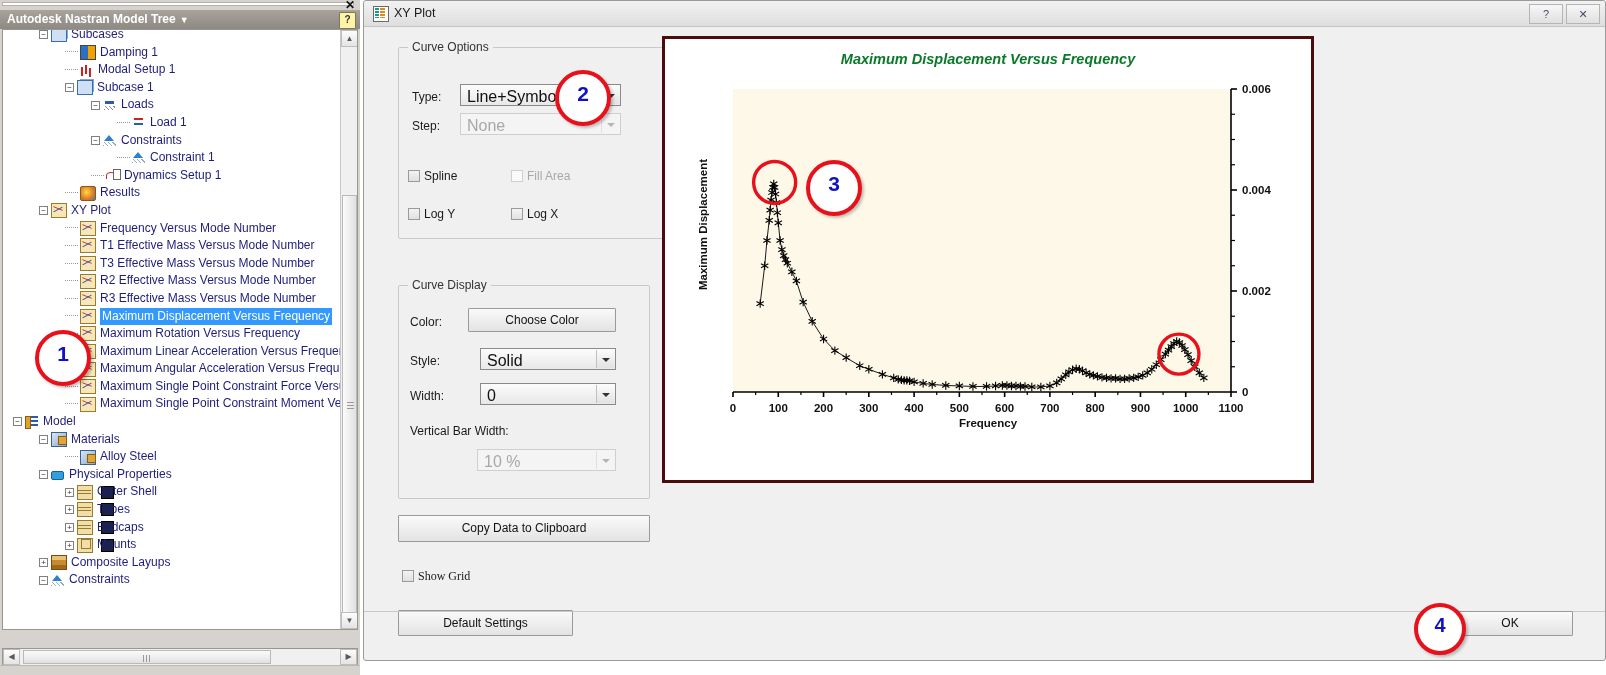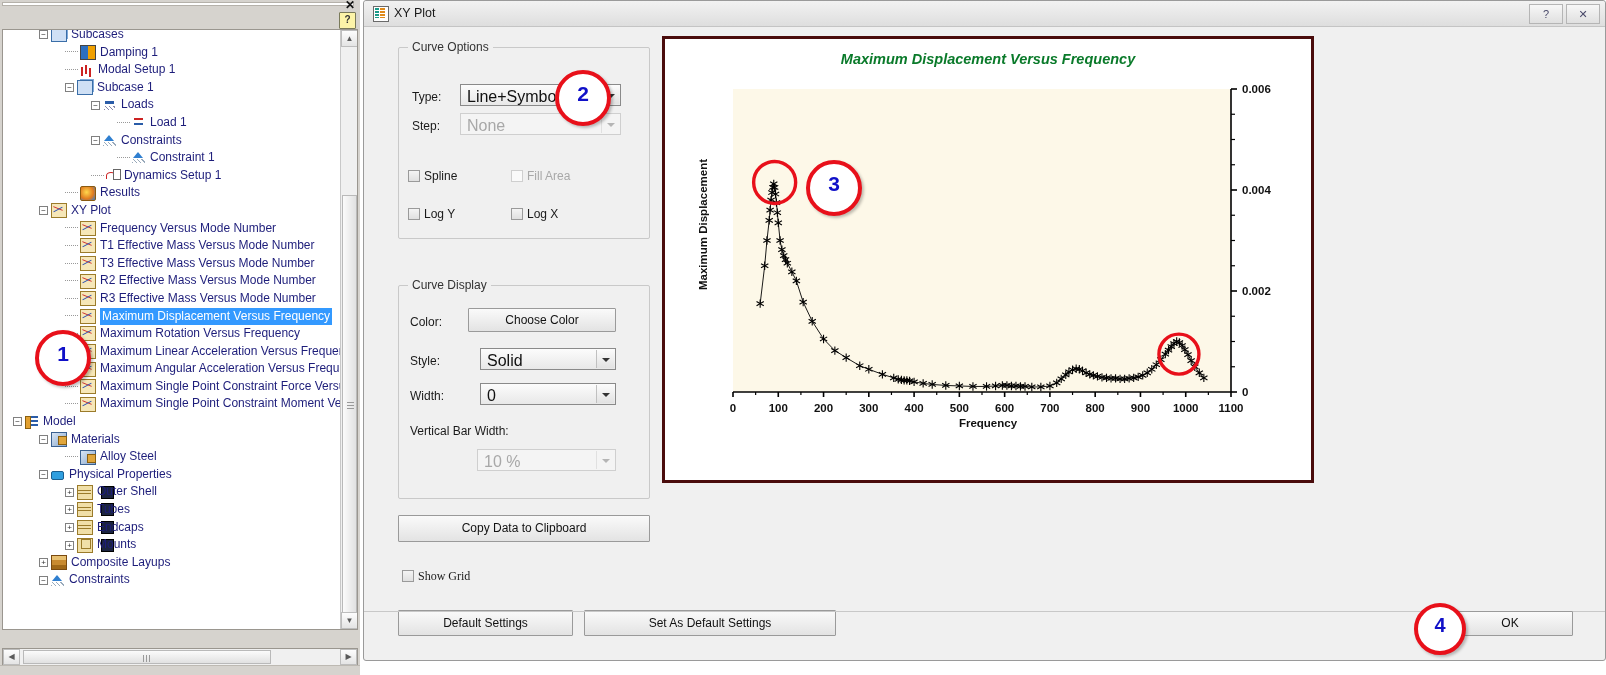--- a/index.html
+++ b/index.html
@@ -126,20 +126,23 @@
       color:#1010c8;font-weight:bold;text-align:center;box-shadow:2px 2px 3px rgba(0,0,0,.25);z-index:40;}
 </style>
 </head>
 <body>
 
 <div id="tree-panel">
   <div class="top-strip">
     <div class="line"></div>
     <div class="top-close">✕</div>
   </div>
+  <div class="tree-title">
+    <span>Autodesk Nastran Model Tree</span><span class="caret">▼</span>
+  </div>
   <div class="help-btn">?</div>
 
   <div class="tree-body">
     <div class="tree-clip">
       <div class="tree-list" id="tree-list">
           <div class="node"><span class="ind" style="width: 36px;"></span><span class="exp">−</span><span class="ic ic-sub"></span><span class="lbl">Subcases</span></div>
           <div class="node"><span class="ind" style="width: 62px;"></span><span class="dots"></span><span class="ic ic-damp"></span><span class="lbl">Damping 1</span></div>
           <div class="node"><span class="ind" style="width: 62px;"></span><span class="dots"></span><span class="ic ic-modal"></span><span class="lbl">Modal Setup 1</span></div>
           <div class="node"><span class="ind" style="width: 62px;"></span><span class="exp">−</span><span class="ic ic-sub"></span><span class="lbl">Subcase 1</span></div>
           <div class="node"><span class="ind" style="width: 88px;"></span><span class="exp">−</span><span class="ic ic-load"></span><span class="lbl">Loads</span></div>
@@ -190,21 +193,21 @@
 </div>
 
 <div id="dialog">
   <div class="dlg-title">
     <span class="tic"></span>
     <span class="ttxt">XY Plot</span>
     <div class="tbtn help">?</div>
     <div class="tbtn close">✕</div>
   </div>
 
-  <div class="gb" style="left:34px;top:46px;width:250px;height:190px;">
+  <div class="gb" style="left:34px;top:46px;width:250px;height:190px;padding-left:16px;">
     <span class="cap">Curve Options</span>
   </div>
   <span class="lbl" style="left:48px;top:89px;">Type:</span>
   <div class="combo" style="left:96px;top:83px;width:161px;">
     <span class="val">Line+Symbol</span>
     <span class="arw"></span>
   </div>
   <span class="lbl" style="left:48px;top:118px;">Step:</span>
   <div class="combo dis" style="left:96px;top:112px;width:161px;">
     <span class="val">None</span>
@@ -242,21 +245,20 @@
   <div class="combo dis" style="left:113px;top:448px;width:139px;">
     <span class="val">10 %</span>
     <span class="arw"></span>
   </div>
 
   <div class="btn" style="left:34px;top:514px;width:252px;height:27px;line-height:25px;">Copy Data to Clipboard</div>
   <div class="cbx" style="left:38px;top:568px;font-family:Liberation Serif, serif;">
     <span class="box"></span><span>Show Grid</span>
   </div>
   <div class="btn" style="left:34px;top:609px;width:175px;height:26px;line-height:24px;">Default Settings</div>
-  <div class="btn" style="left:220px;top:609px;width:252px;height:26px;line-height:24px;">Set As Default Settings</div>
   <div class="dlg-sep"></div>
   <div class="btn" style="left:1083px;top:610px;width:126px;height:25px;line-height:23px;">OK</div>
 
   <div id="chart-frame">
     <div id="chart-title">Maximum Displacement Versus Frequency</div>
     <div id="plot-bg"></div>
     <div id="ylabel">Maximum Displacement</div>
     <div id="xlabel">Frequency</div>
     <svg id="chart-svg" width="646" height="441" viewBox="0 0 646 441" style="position:absolute;left:0;top:0;">
         <line x1="68" y1="353" x2="566" y2="353" stroke="#000" stroke-width="1.6"></line>

